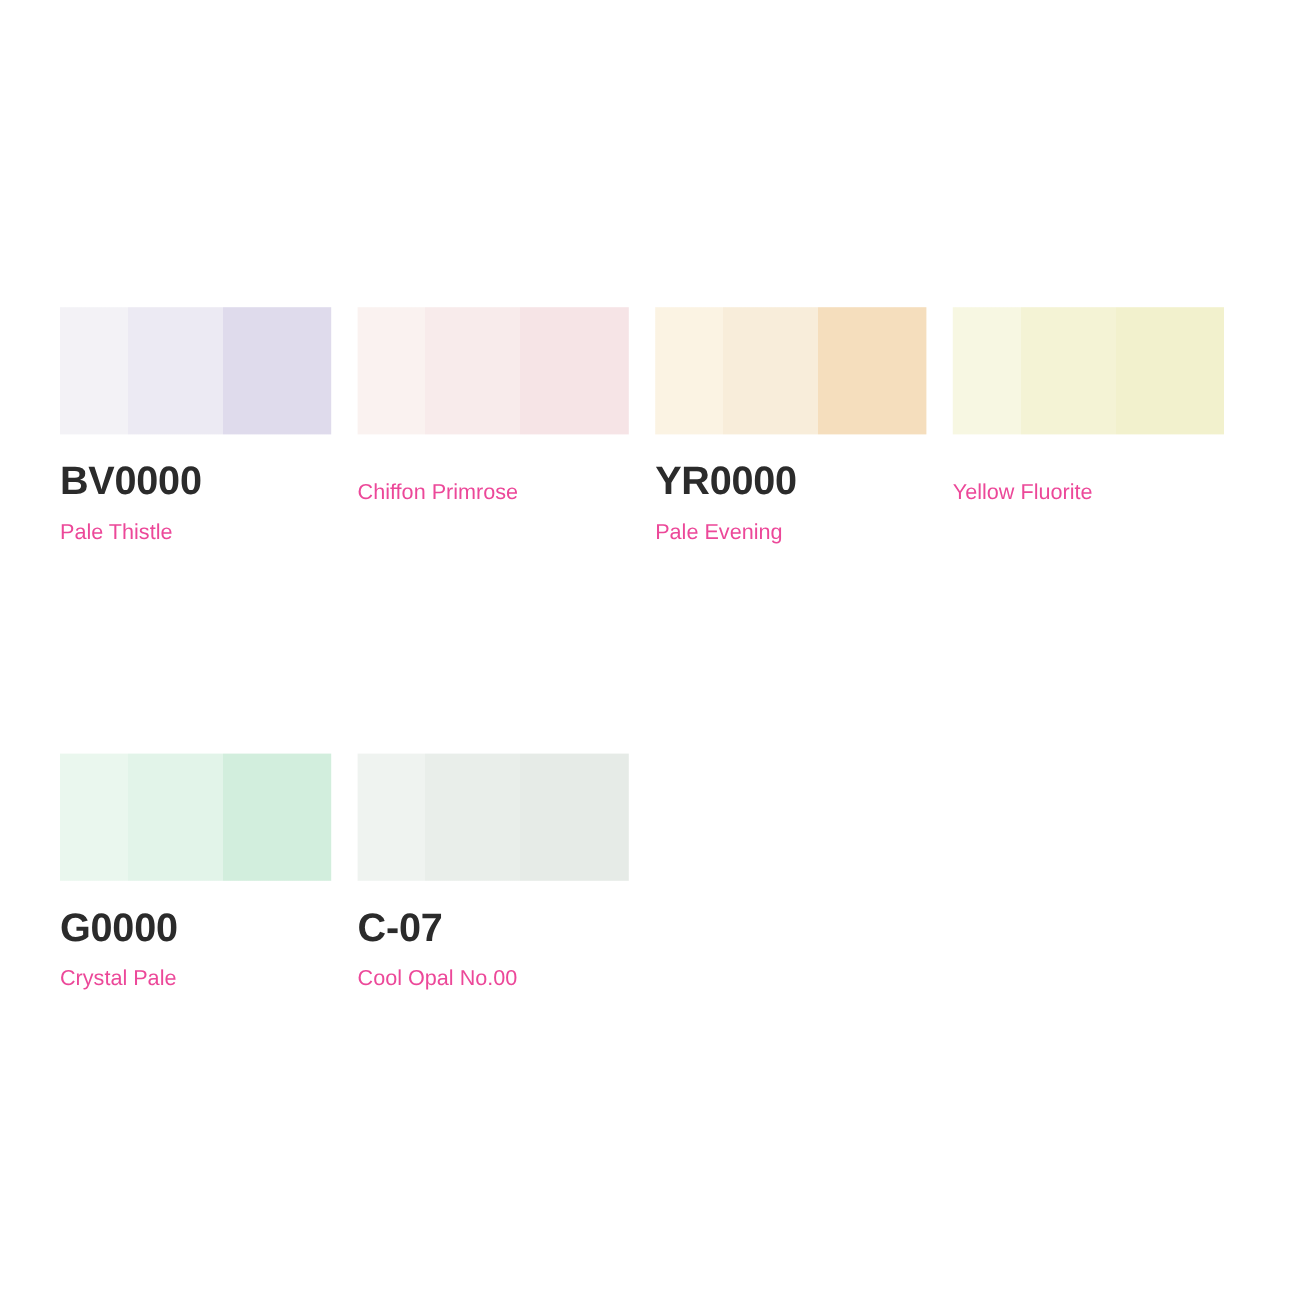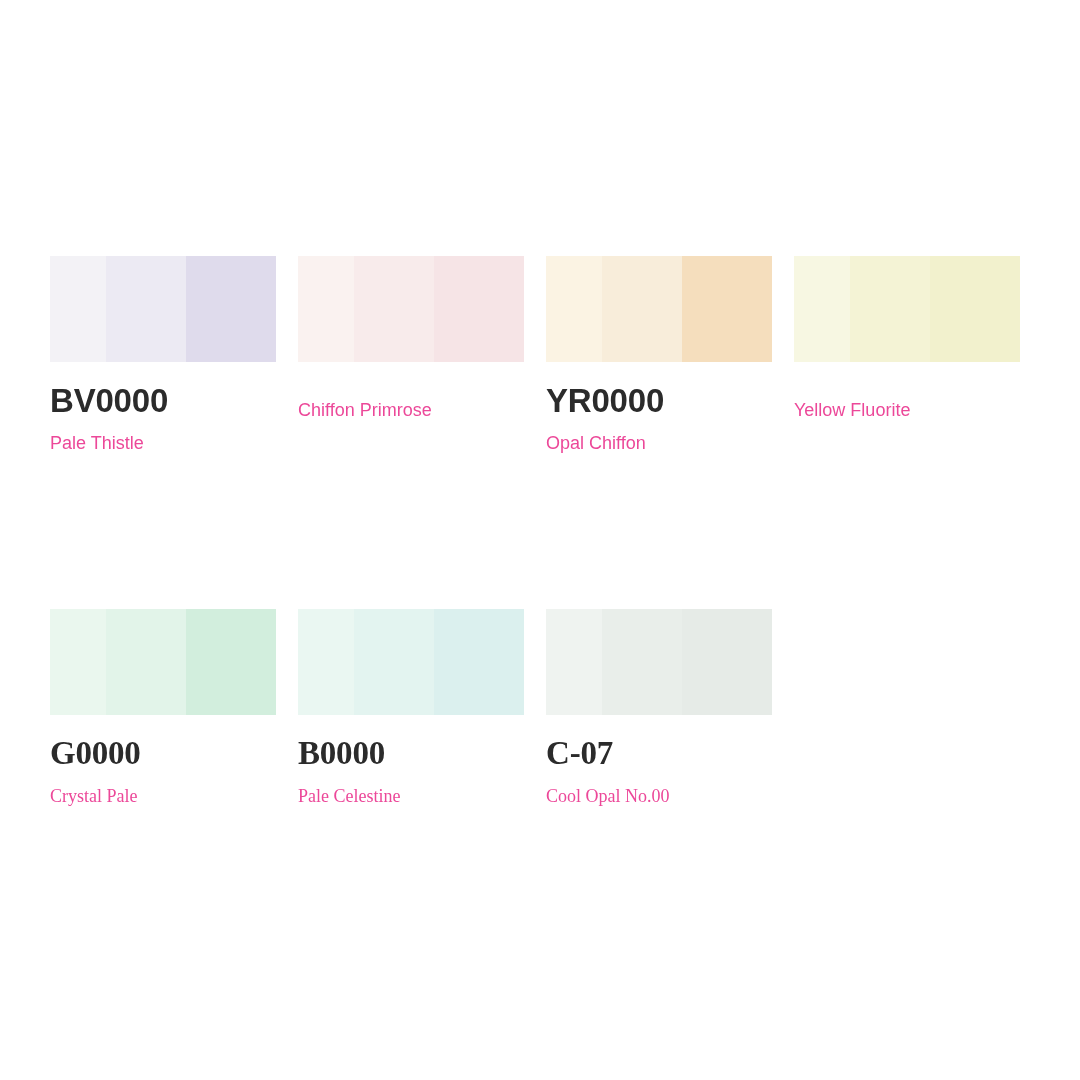--- a/index.html
+++ b/index.html
@@ -26,21 +26,21 @@
 
   .swatch-row {
     position: absolute;
     left: 50px;
     display: flex;
     flex-direction: row;
     align-items: flex-start;
   }
 
   #row-1 { top: 256px; }
-  #row-2 { top: 609px; font-family: Liberation Serif, serif; }
+  #row-2 { top: 628px; }
 
   .swatch-card {
     width: 226px;
     margin-right: 22px;
     position: relative;
   }
 
   .swatch-chip {
     width: 226px;
     height: 106px;
@@ -89,21 +89,21 @@
       <div class="swatch-chip" style="background: linear-gradient(to right, rgb(250, 242, 240) 0%, rgb(250, 242, 240) 25%, rgb(248, 235, 235) 25%, rgb(248, 235, 235) 60%, rgb(246, 228, 230) 60%, rgb(246, 228, 230) 100%);"></div>
       <div class="swatch-label">
         <div class="swatch-name">Chiffon Primrose</div>
       </div>
     </div>
 
     <div class="swatch-card">
       <div class="swatch-chip" style="background: linear-gradient(to right, rgb(251, 243, 227) 0%, rgb(251, 243, 227) 25%, rgb(248, 237, 218) 25%, rgb(248, 237, 218) 60%, rgb(245, 222, 189) 60%, rgb(245, 222, 189) 100%);"></div>
       <div class="swatch-label">
         <div class="swatch-code">YR0000</div>
-        <div class="swatch-name">Opal Chiffon</div>
+        <div class="swatch-name">Pale Evening</div>
       </div>
     </div>
 
     <div class="swatch-card">
       <div class="swatch-chip" style="background: linear-gradient(to right, rgb(247, 247, 226) 0%, rgb(247, 247, 226) 25%, rgb(244, 243, 213) 25%, rgb(244, 243, 213) 60%, rgb(242, 241, 205) 60%, rgb(242, 241, 205) 100%);"></div>
       <div class="swatch-label">
         <div class="swatch-name">Yellow Fluorite</div>
       </div>
     </div>
 
@@ -112,27 +112,20 @@
   <div class="swatch-row" id="row-2">
 
     <div class="swatch-card">
       <div class="swatch-chip" style="background: linear-gradient(to right, rgb(234, 247, 238) 0%, rgb(234, 247, 238) 25%, rgb(226, 244, 233) 25%, rgb(226, 244, 233) 60%, rgb(210, 238, 221) 60%, rgb(210, 238, 221) 100%);"></div>
       <div class="swatch-label">
         <div class="swatch-code">G0000</div>
         <div class="swatch-name">Crystal Pale</div>
       </div>
     </div>
 
-    <div class="swatch-card">
-      <div class="swatch-chip" style="background: linear-gradient(to right, rgb(234, 247, 242) 0%, rgb(234, 247, 242) 25%, rgb(227, 244, 240) 25%, rgb(227, 244, 240) 60%, rgb(219, 240, 238) 60%, rgb(219, 240, 238) 100%);"></div>
-      <div class="swatch-label">
-        <div class="swatch-code">B0000</div>
-        <div class="swatch-name">Pale Celestine</div>
-      </div>
-    </div>
 
     <div class="swatch-card">
       <div class="swatch-chip" style="background: linear-gradient(to right, rgb(239, 243, 240) 0%, rgb(239, 243, 240) 25%, rgb(233, 238, 234) 25%, rgb(233, 238, 234) 60%, rgb(230, 235, 231) 60%, rgb(230, 235, 231) 100%);"></div>
       <div class="swatch-label">
         <div class="swatch-code">C-07</div>
         <div class="swatch-name">Cool Opal No.00</div>
       </div>
     </div>
 
   </div>

